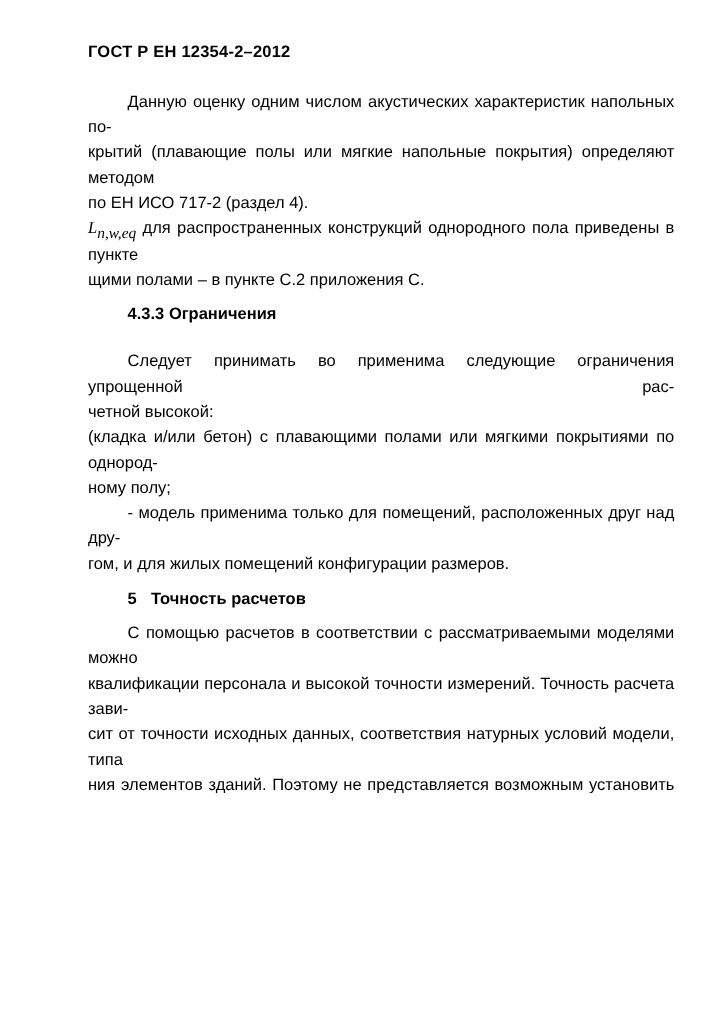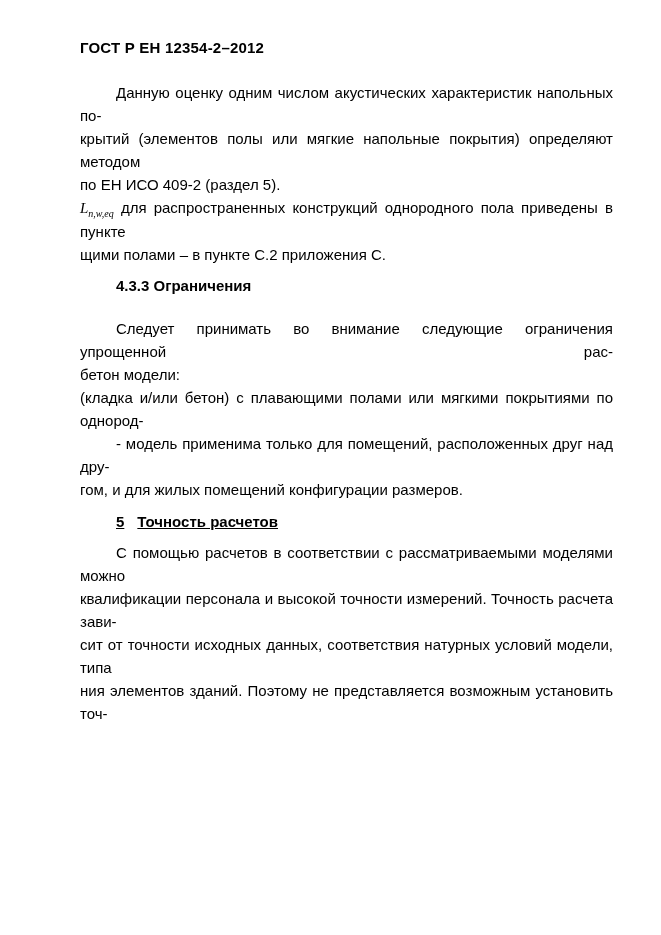--- a/index.html
+++ b/index.html
@@ -32,63 +32,63 @@
     font-weight: 700;
     line-height: 23px;
     margin: 8px 0 20px 0;
     text-indent: 36px;
   }
   .heading5 {
     font-weight: 700;
     line-height: 23px;
     margin: 9px 0 8px 0;
     padding-left: 36px;
-    text-decoration: underline;
   }
   .heading5 .h5-title { margin-left: 13px; }
   .math {
     font-family: "Liberation Serif", serif;
     font-style: italic;
   }
   .math .msub {
-    font-size: 10px;
+    font-size: 14px;
     line-height: 0;
     position: relative;
     top: 4px;
   }
 </style>
 </head>
 <body>
 
 <div class="page">
 
   <div class="doc-header">ГОСТ Р ЕН 12354-2–2012</div>
 
   <div class="content">
 
     <div class="para">
       <div class="ln j ind">Данную оценку одним числом акустических характеристик напольных по-</div>
-      <div class="ln j">крытий (элементов полы или мягкие напольные покрытия) определяют методом</div>
-      <div class="ln">по ЕН ИСО 409-2 (раздел 5).</div>
+      <div class="ln j">крытий (плавающие полы или мягкие напольные покрытия) определяют методом</div>
+      <div class="ln">по ЕН ИСО 717-2 (раздел 4).</div>
     </div>
 
     <div class="para">
       <div class="ln j"><span class="math"><span>L</span><span class="msub">n,w,eq</span></span> <span>для распространенных конструкций однородного пола приведены в пункте</span></div>
       <div class="ln">щими полами – в пункте С.2 приложения С.</div>
     </div>
 
     <div class="heading433">4.3.3 Ограничения</div>
 
     <div class="para">
-      <div class="ln j ind">Следует принимать во внимание следующие ограничения упрощенной рас-</div>
-      <div class="ln">бетон модели:</div>
+      <div class="ln j ind">Следует принимать во применима следующие ограничения упрощенной рас-</div>
+      <div class="ln">четной высокой:</div>
     </div>
 
     <div class="para">
       <div class="ln j">(кладка и/или бетон) с плавающими полами или мягкими покрытиями по однород-</div>
+      <div class="ln">ному полу;</div>
     </div>
 
     <div class="para">
       <div class="ln j ind">- модель применима только для помещений, расположенных друг над дру-</div>
       <div class="ln">гом, и для жилых помещений конфигурации размеров.</div>
     </div>
 
     <div class="heading5"><span class="h5-num">5</span><span class="h5-title">Точность расчетов</span></div>
 
     <div class="para">

